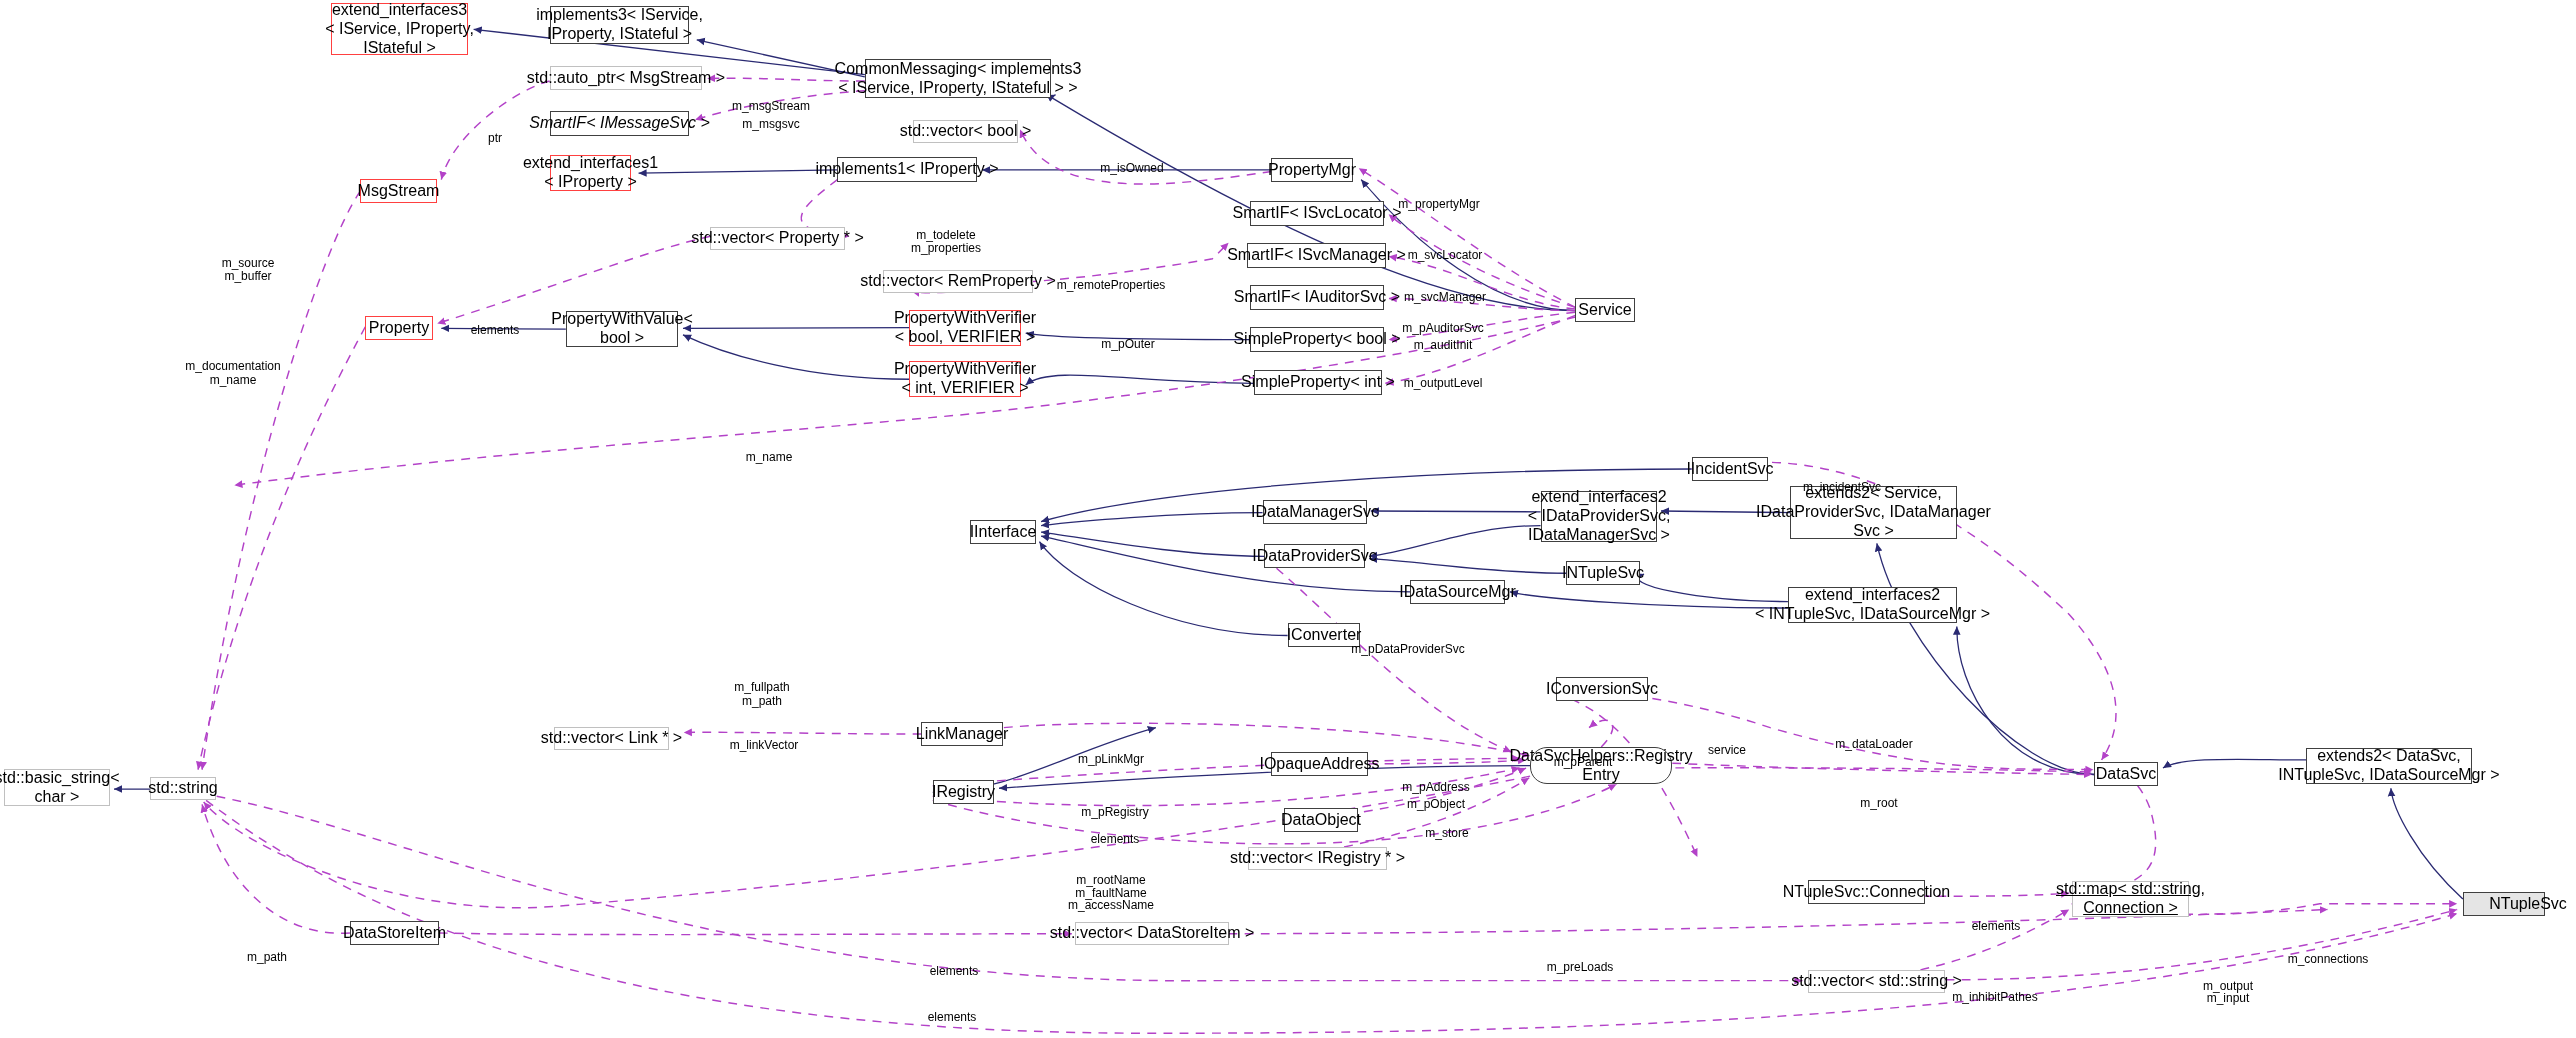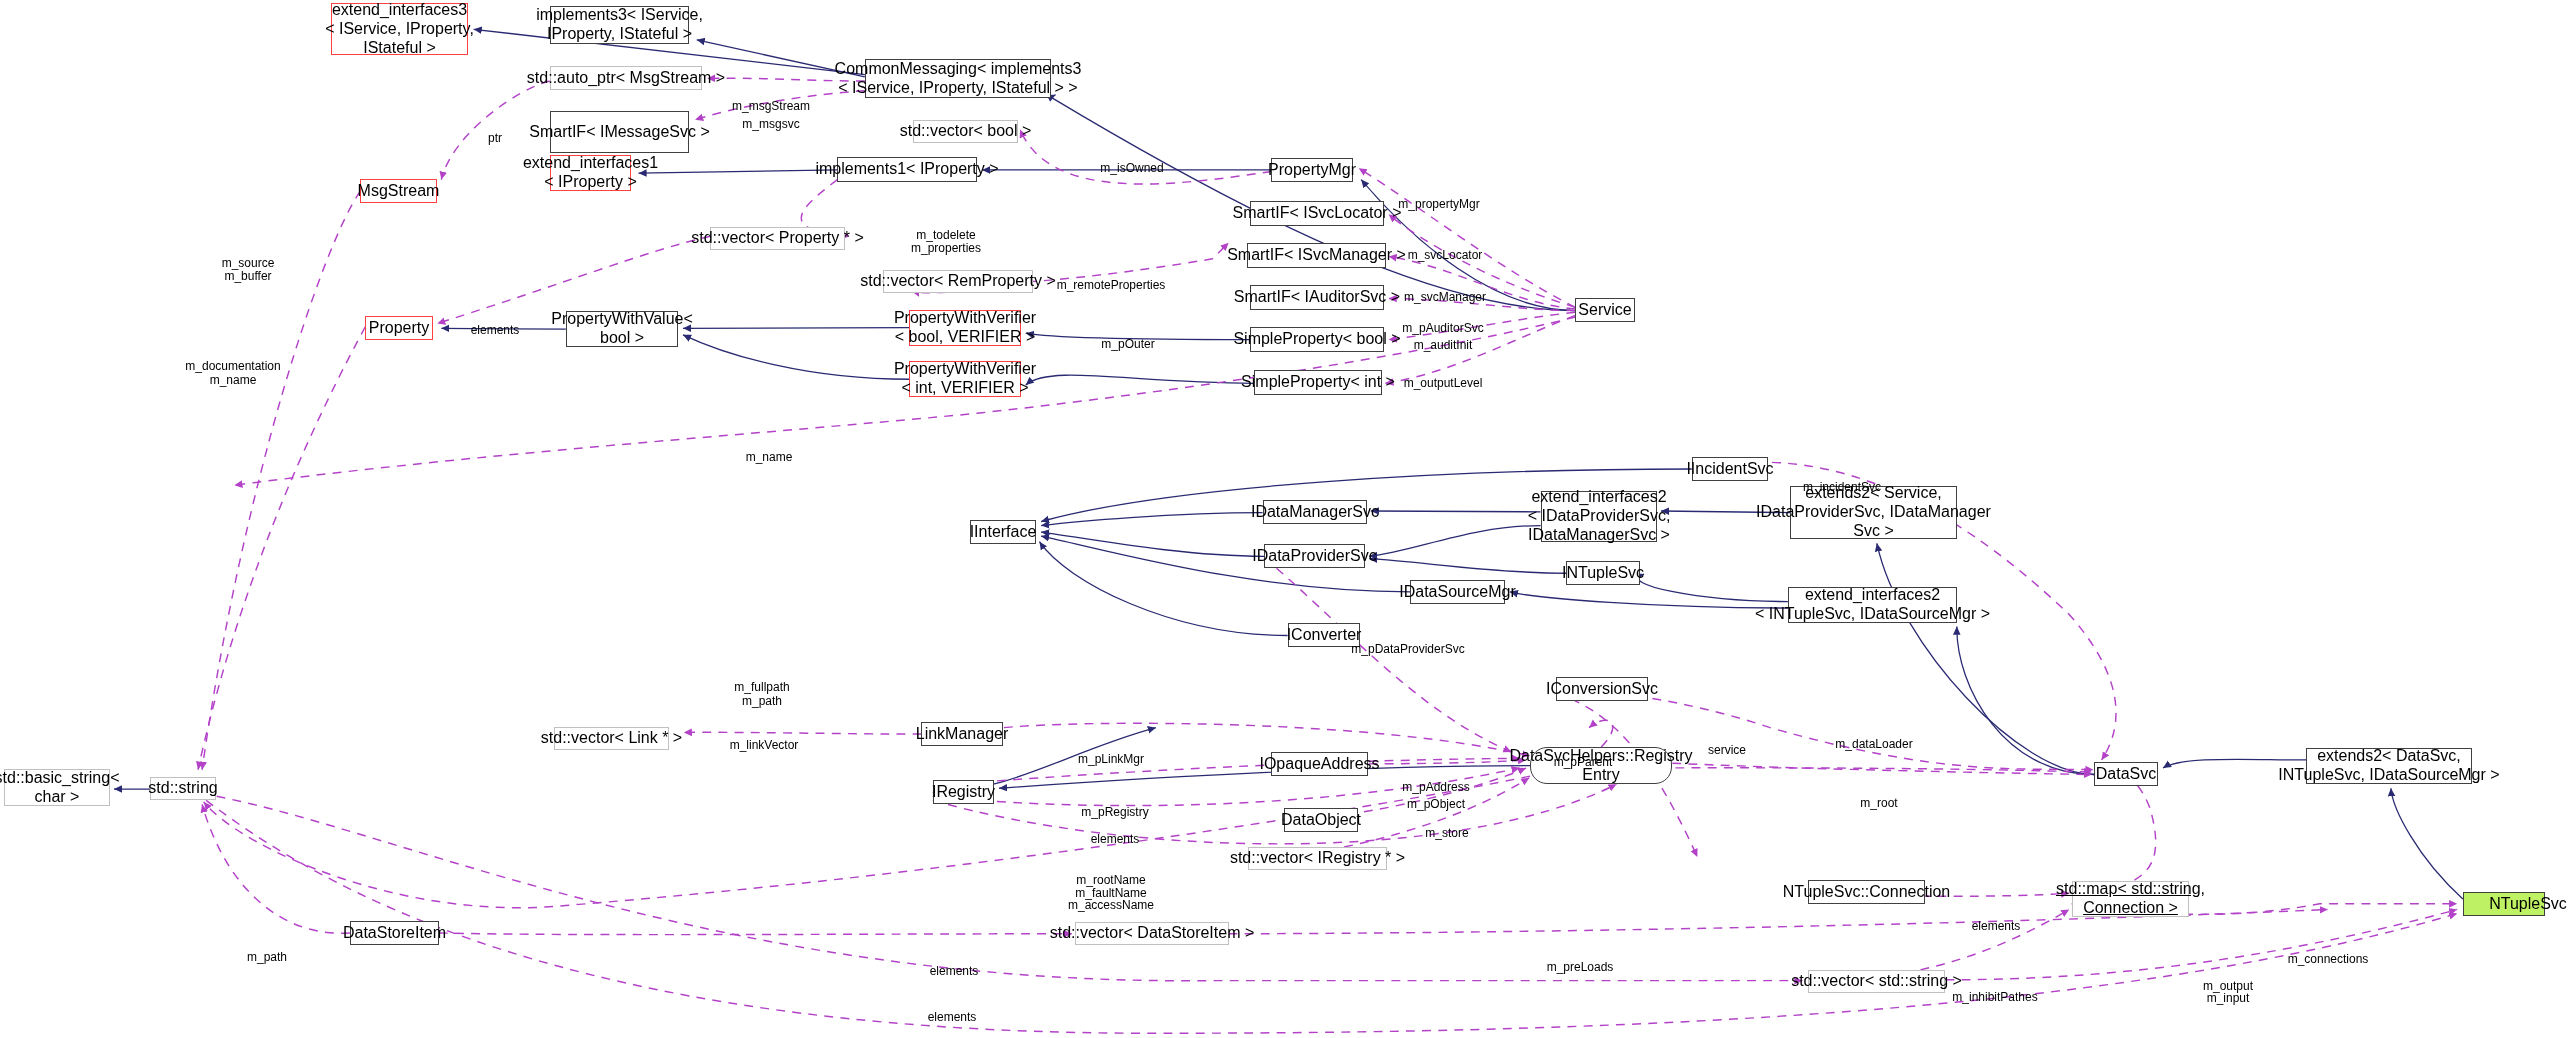--- a/index.html
+++ b/index.html
@@ -21,21 +21,21 @@
     color:#000000;
     background:#ffffff;
     white-space:pre;
     z-index:5;
   }
   
   .b-black{border:1.2px solid #404040;}
   .b-red{border:1.6px solid #ff4040;}
   .b-grey{border:1.2px solid #c0c0c0;}
   .b-thick{border:1.6px solid #404040;}
-  .fill-grey{background:#bef264;padding-left:48px;}
+  .fill-grey{background:#e5e5e5;padding-left:48px;}
   .elabel{
     position:absolute;
     font-size:12px;
     color:#000000;
     white-space:pre;
     line-height:1.2;
     z-index:6;
     margin-top:36px;
   }
   .elabel.center{transform:translateX(-50%);text-align:center;}
@@ -136,21 +136,21 @@
 
   <div id="nodes-layer">
       <div class="node b-red" style="left: 331px; top: 3.2px; width: 137px; height: 52px;">extend_interfaces3
 &lt; IService, IProperty,
 IStateful &gt;</div>
       <div class="node b-thick" style="left: 550px; top: 5.7px; width: 139px; height: 38px;">implements3&lt; IService,
 IProperty, IStateful &gt;</div>
       <div class="node b-thick" style="left: 865px; top: 59px; width: 186px; height: 39px;">CommonMessaging&lt; implements3
 &lt; IService, IProperty, IStateful &gt; &gt;</div>
       <div class="node b-grey" style="left: 550px; top: 66px; width: 152px; height: 24px;">std::auto_ptr&lt; MsgStream &gt;</div>
-      <div class="node b-thick" style="left: 550px; top: 111px; width: 139px; height: 42px;">SmartIF&lt; IMessageSvc &gt;</div>
+      <div class="node b-thick" style="left: 550px; top: 111px; width: 139px; height: 25px; font-style: italic;">SmartIF&lt; IMessageSvc &gt;</div>
       <div class="node b-red" style="left: 360px; top: 179px; width: 77px; height: 24px;">MsgStream</div>
       <div class="node b-red" style="left: 550px; top: 155px; width: 81px; height: 36px;">extend_interfaces1
 &lt; IProperty &gt;</div>
       <div class="node b-thick" style="left: 837px; top: 157px; width: 140px; height: 25px;">implements1&lt; IProperty &gt;</div>
       <div class="node b-grey" style="left: 913px; top: 120px; width: 105px; height: 22.6px;">std::vector&lt; bool &gt;</div>
       <div class="node b-black" style="left: 1271px; top: 158px; width: 82px; height: 24px;">PropertyMgr</div>
       <div class="node b-grey" style="left: 710px; top: 227px; width: 135px; height: 23.4px;">std::vector&lt; Property * &gt;</div>
       <div class="node b-grey" style="left: 883px; top: 270px; width: 150px; height: 23.4px;">std::vector&lt; RemProperty &gt;</div>
       <div class="node b-red" style="left: 365px; top: 316px; width: 68px; height: 24px;">Property</div>
       <div class="node b-thick" style="left: 566px; top: 311px; width: 112px; height: 36px;">PropertyWithValue&lt;

